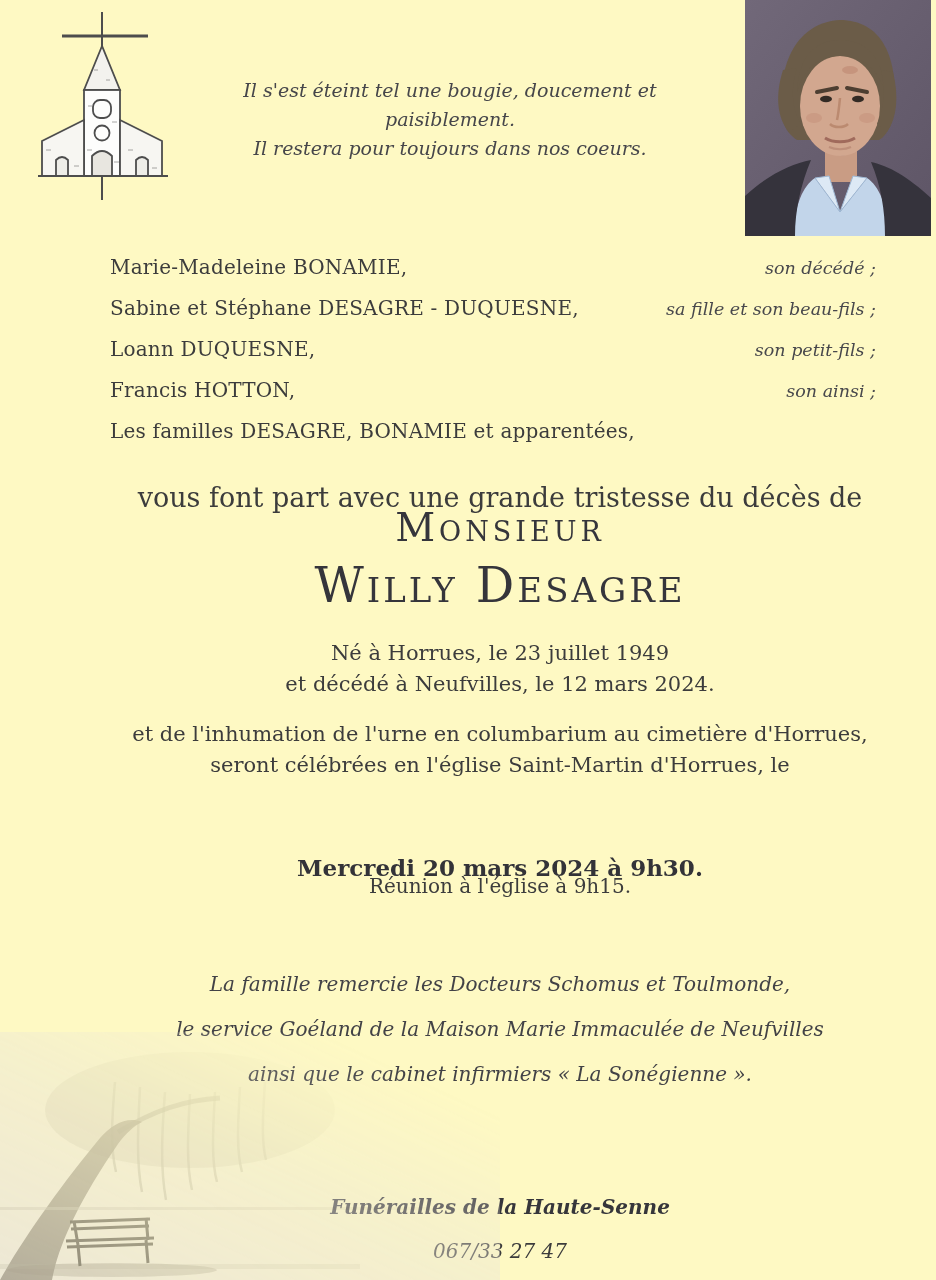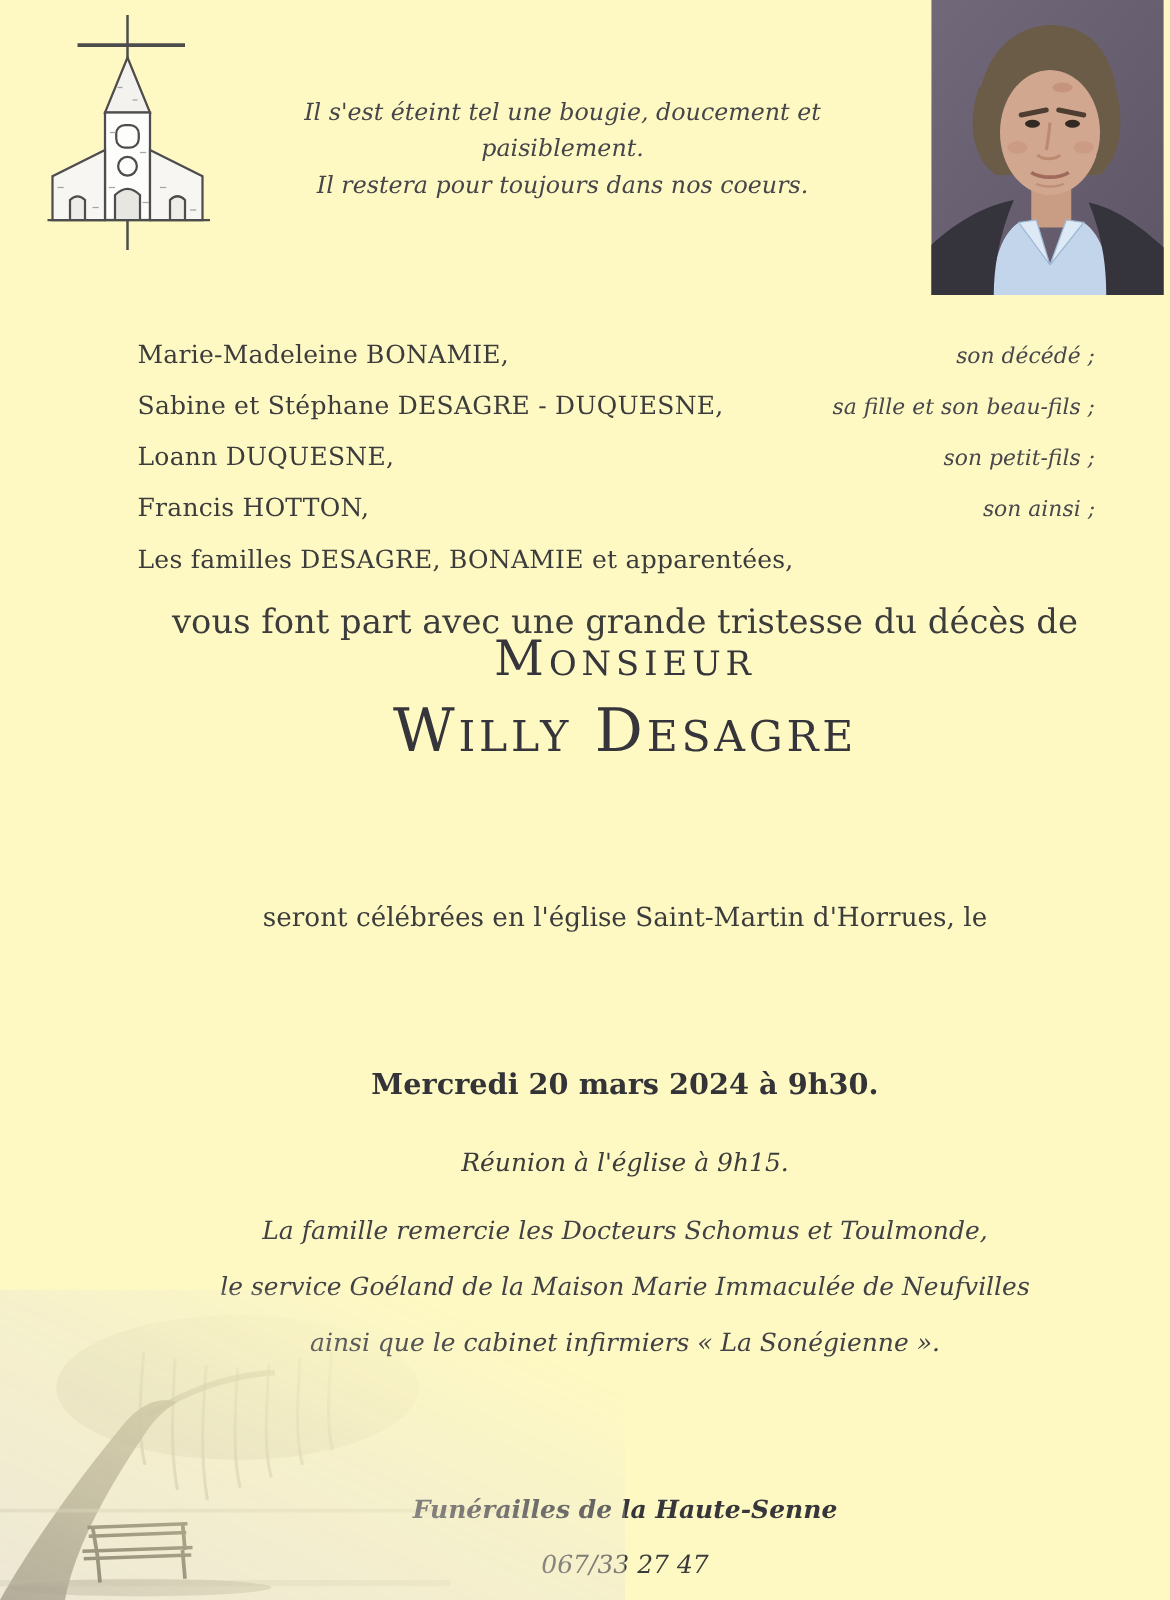--- a/index.html
+++ b/index.html
@@ -18,21 +18,21 @@
   
   .quote{
     left:185px;top:76px;width:530px;
     text-align:center;font-style:italic;
     font-size:19px;line-height:29px;color:#46464a;
   }
   .church{left:32px;top:10px;width:142px;height:192px;}
   .portrait{left:745px;top:0;width:186px;height:236px;display:block;}
 
   
-  .family{left:110px;top:255px;width:766px;margin-top:16px;}
+  .family{left:110px;top:255px;width:766px;}
   .family-row{
     display:flex;justify-content:space-between;align-items:baseline;
     height:41px;
   }
   .family-name{font-size:20px;color:#3c3c3c;letter-spacing:.2px;}
   .family-rel{font-style:italic;font-size:17.5px;color:#48484c;}
 
   
   .center-col{left:64px;width:872px;text-align:center;}
   .intro{top:466px;font-size:27px;margin-top:16px;}
@@ -40,21 +40,21 @@
     top:505px;font-size:39px;font-variant:small-caps;
     letter-spacing:4px;color:#35353b;
   }
   .title-name{
     top:557px;font-size:48px;font-variant:small-caps;
     letter-spacing:3px;color:#35353b;
   }
   .dates{top:638px;font-size:21px;line-height:31px;}
   .ceremony{top:719px;font-size:21px;line-height:31px;}
   .event-date{top:822px;font-size:23px;font-weight:bold;color:#333338;margin-top:32px;}
-  .meeting{top:918px;font-size:20px;font-style:italic;}
+  .meeting{top:874px;font-size:20px;}
   .thanks{top:962px;font-size:20px;font-style:italic;line-height:45px;color:#424246;}
   .funeral-home{top:1195px;font-size:20px;font-weight:bold;font-style:italic;color:#36363b;}
   .phone{top:1239px;font-size:20px;font-style:italic;}
 
   .watermark{left:0;top:1032px;width:500px;height:248px;}
 </style>
 </head>
 <body>
 
 <div class="page">
@@ -152,22 +152,27 @@
     <div class="family-row">
       <span class="family-name">Les familles DESAGRE, BONAMIE et apparentées,</span>
       <span class="family-rel"></span>
     </div>
   </div>
 
   <div class="abs center-col intro">vous font part avec une grande tristesse du décès de</div>
   <div class="abs center-col title-monsieur">Monsieur</div>
   <div class="abs center-col title-name">Willy Desagre</div>
 
+  <div class="abs center-col dates">
+    <div>Né à Horrues, le 23 juillet 1949</div>
+    <div>et décédé à Neufvilles, le 12 mars 2024.</div>
+  </div>
 
   <div class="abs center-col ceremony">
+    <div>et de l'inhumation de l'urne en columbarium au cimetière d'Horrues,</div>
     <div>seront célébrées en l'église Saint-Martin d'Horrues, le</div>
   </div>
 
   <div class="abs center-col event-date">Mercredi 20 mars 2024 à 9h30.</div>
   <div class="abs center-col meeting">Réunion à l'église à 9h15.</div>
 
   <div class="abs center-col thanks">
     <div>La famille remercie les Docteurs Schomus et Toulmonde,</div>
     <div>le service Goéland de la Maison Marie Immaculée de Neufvilles</div>
     <div>ainsi que le cabinet infirmiers « La Sonégienne ».</div>

